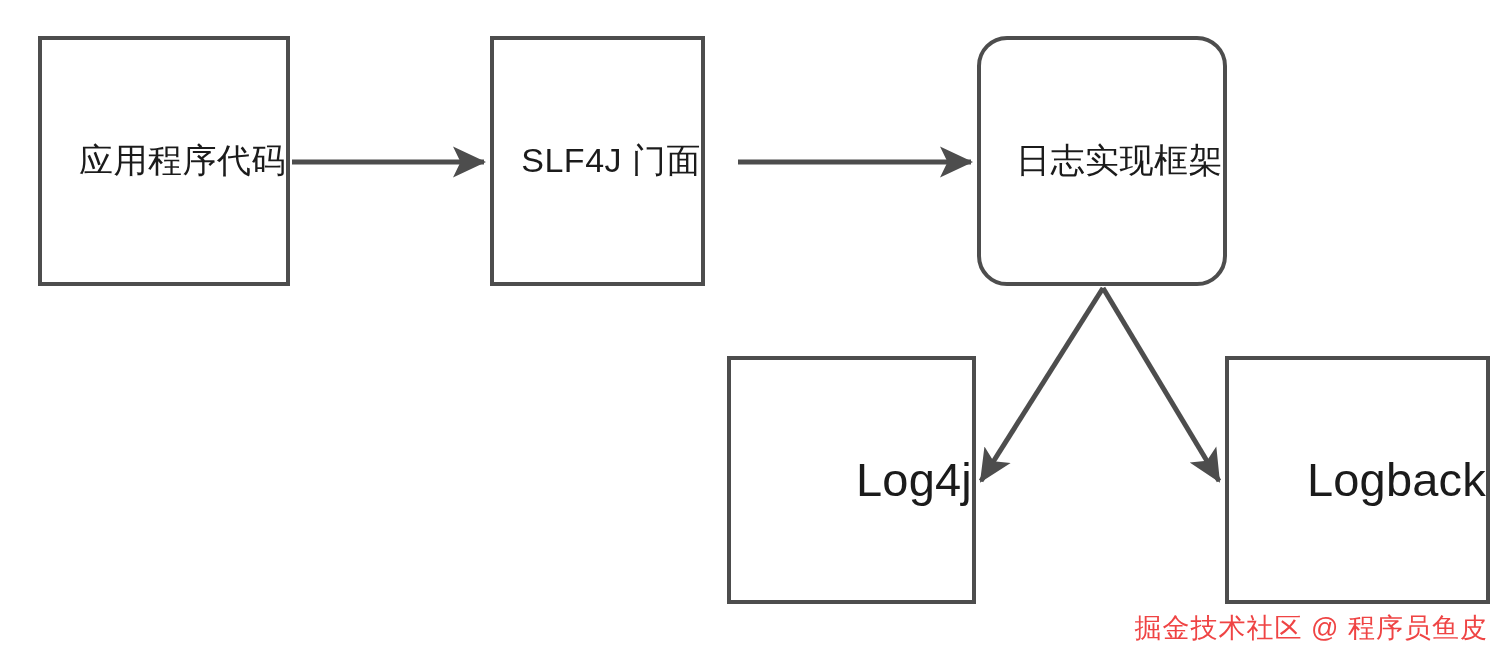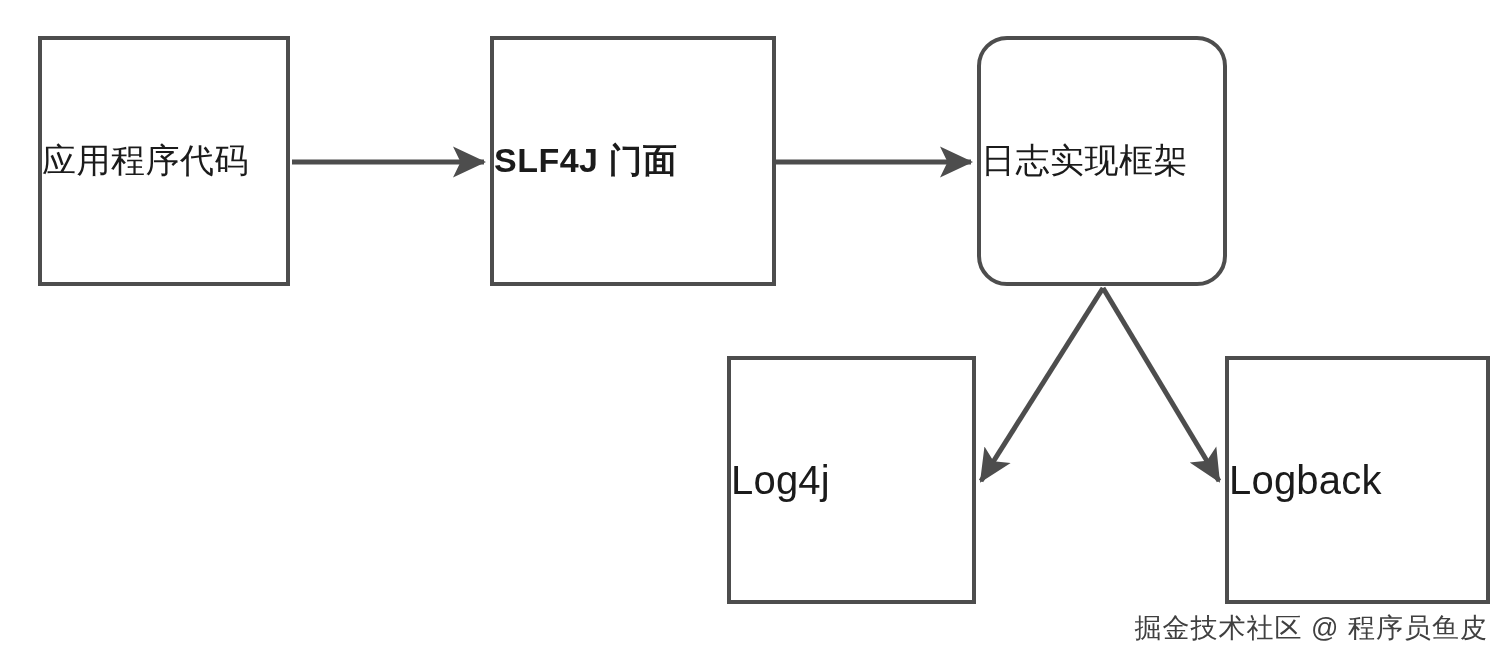--- a/index.html
+++ b/index.html
@@ -25,46 +25,46 @@
     height: 654px;
     pointer-events: none;
   }
   .node-box {
     position: absolute;
     box-sizing: border-box;
     border: 4px solid #4d4d4d;
     background: #ffffff;
     display: flex;
     align-items: center;
-    justify-content: flex-start;
+    justify-content: flex-end;
   }
   .node-label {
     color: #1b1b1b;
     font-size: 34px;
     line-height: 1.1;
     letter-spacing: 0.5px;
     white-space: nowrap;
     text-align: center;
   }
   .node-label.latin {
-    font-size: 40px;
+    font-size: 47px;
     letter-spacing: 0.2px;
   }
   
   #node-app      { left: 38px;   top: 36px;  width: 252px; height: 250px; }
-  #node-slf4j    { left: 490px;  top: 36px;  width: 286px; height: 250px; font-weight: bold; }
+  #node-slf4j    { left: 490px;  top: 36px;  width: 215px; height: 250px; }
   #node-impl     { left: 977px;  top: 36px;  width: 250px; height: 250px; border-radius: 30px; }
   #node-log4j    { left: 727px;  top: 356px; width: 249px; height: 248px; }
   #node-logback  { left: 1225px; top: 356px; width: 265px; height: 248px; }
 
   #watermark {
     position: absolute;
     right: 18px;
     bottom: 8px;
-    color: #404040;
+    color: #ef4444;
     font-size: 27px;
     letter-spacing: 1px;
     white-space: nowrap;
     user-select: none;
   }
 </style>
 </head>
 <body>
 
 <div id="diagram-canvas">

